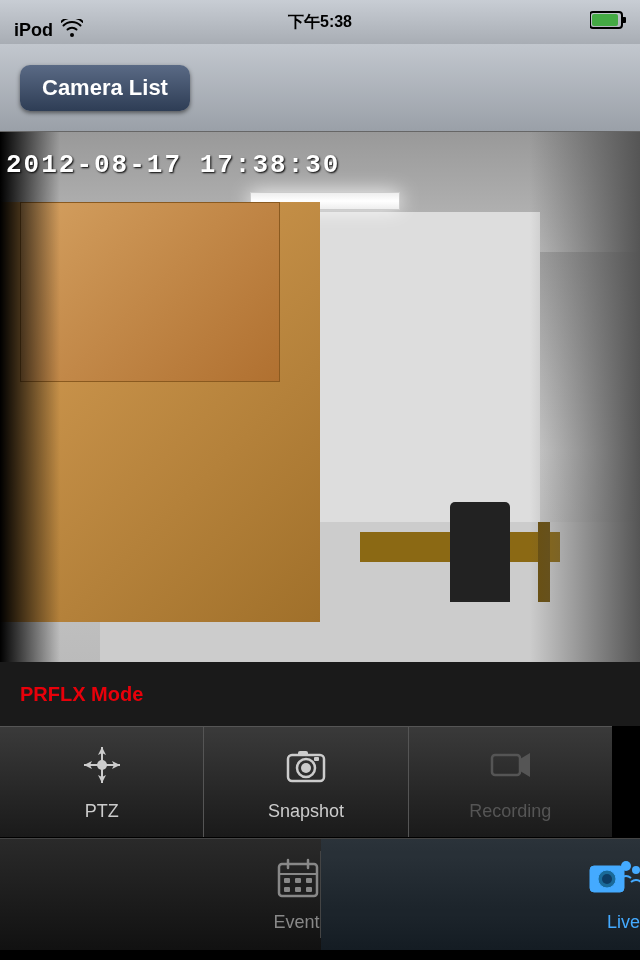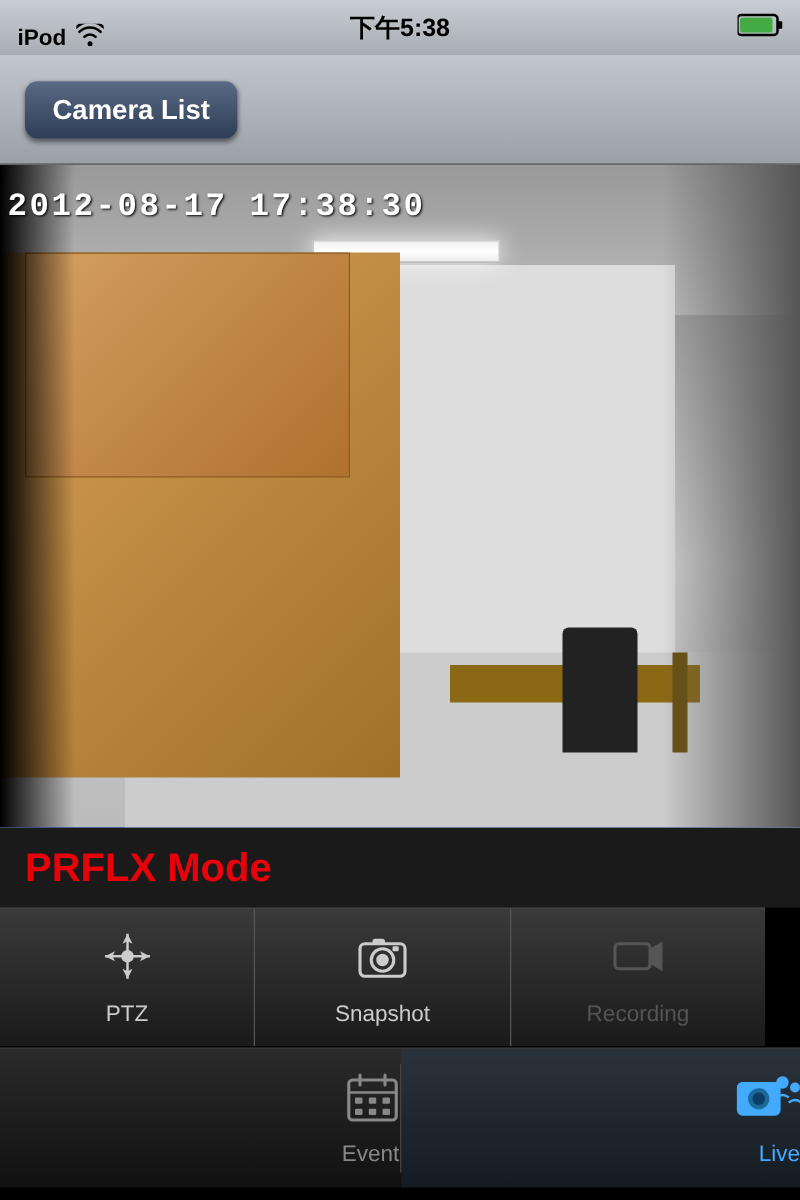--- a/index.html
+++ b/index.html
@@ -29,21 +29,21 @@
       gap: 8px;
       font-size: 18px;
       font-weight: bold;
       color: #000;
       margin-top: 16px;
     }
     .status-center {
       position: absolute;
       left: 50%;
       transform: translateX(-50%);
-      font-size: 20px;
+      font-size: 16px;
       font-weight: bold;
       color: #000;
     }
     .status-right {
       display: flex;
       align-items: center;
       gap: 6px;
     }
 
     
@@ -65,21 +65,21 @@
       font-size: 22px;
       font-weight: bold;
       cursor: pointer;
       box-shadow: 0 2px 4px rgba(0,0,0,0.5);
     }
 
     
     #camera-feed {
       width: 640px;
       height: 530px;
-      background: #3b82f6;
+      background: #b91c1c;
       position: relative;
       overflow: hidden;
     }
     #camera-timestamp {
       position: absolute;
       top: 18px;
       left: 6px;
       font-family: 'Courier New', monospace;
       font-size: 26px;
       font-weight: bold;
@@ -203,21 +203,21 @@
     
     #prflx-label {
       width: 640px;
       height: 64px;
       background: #1a1a1a;
       display: flex;
       align-items: center;
       padding: 0 20px;
     }
     #prflx-text {
-      font-size: 32px;
+      font-size: 20px;
       font-weight: bold;
       color: #e8000a;
     }
 
     
     #toolbar {
       width: 612px;
       height: 112px;
       background: linear-gradient(180deg, #3a3a3a 0%, #1a1a1a 100%);
       display: flex;

